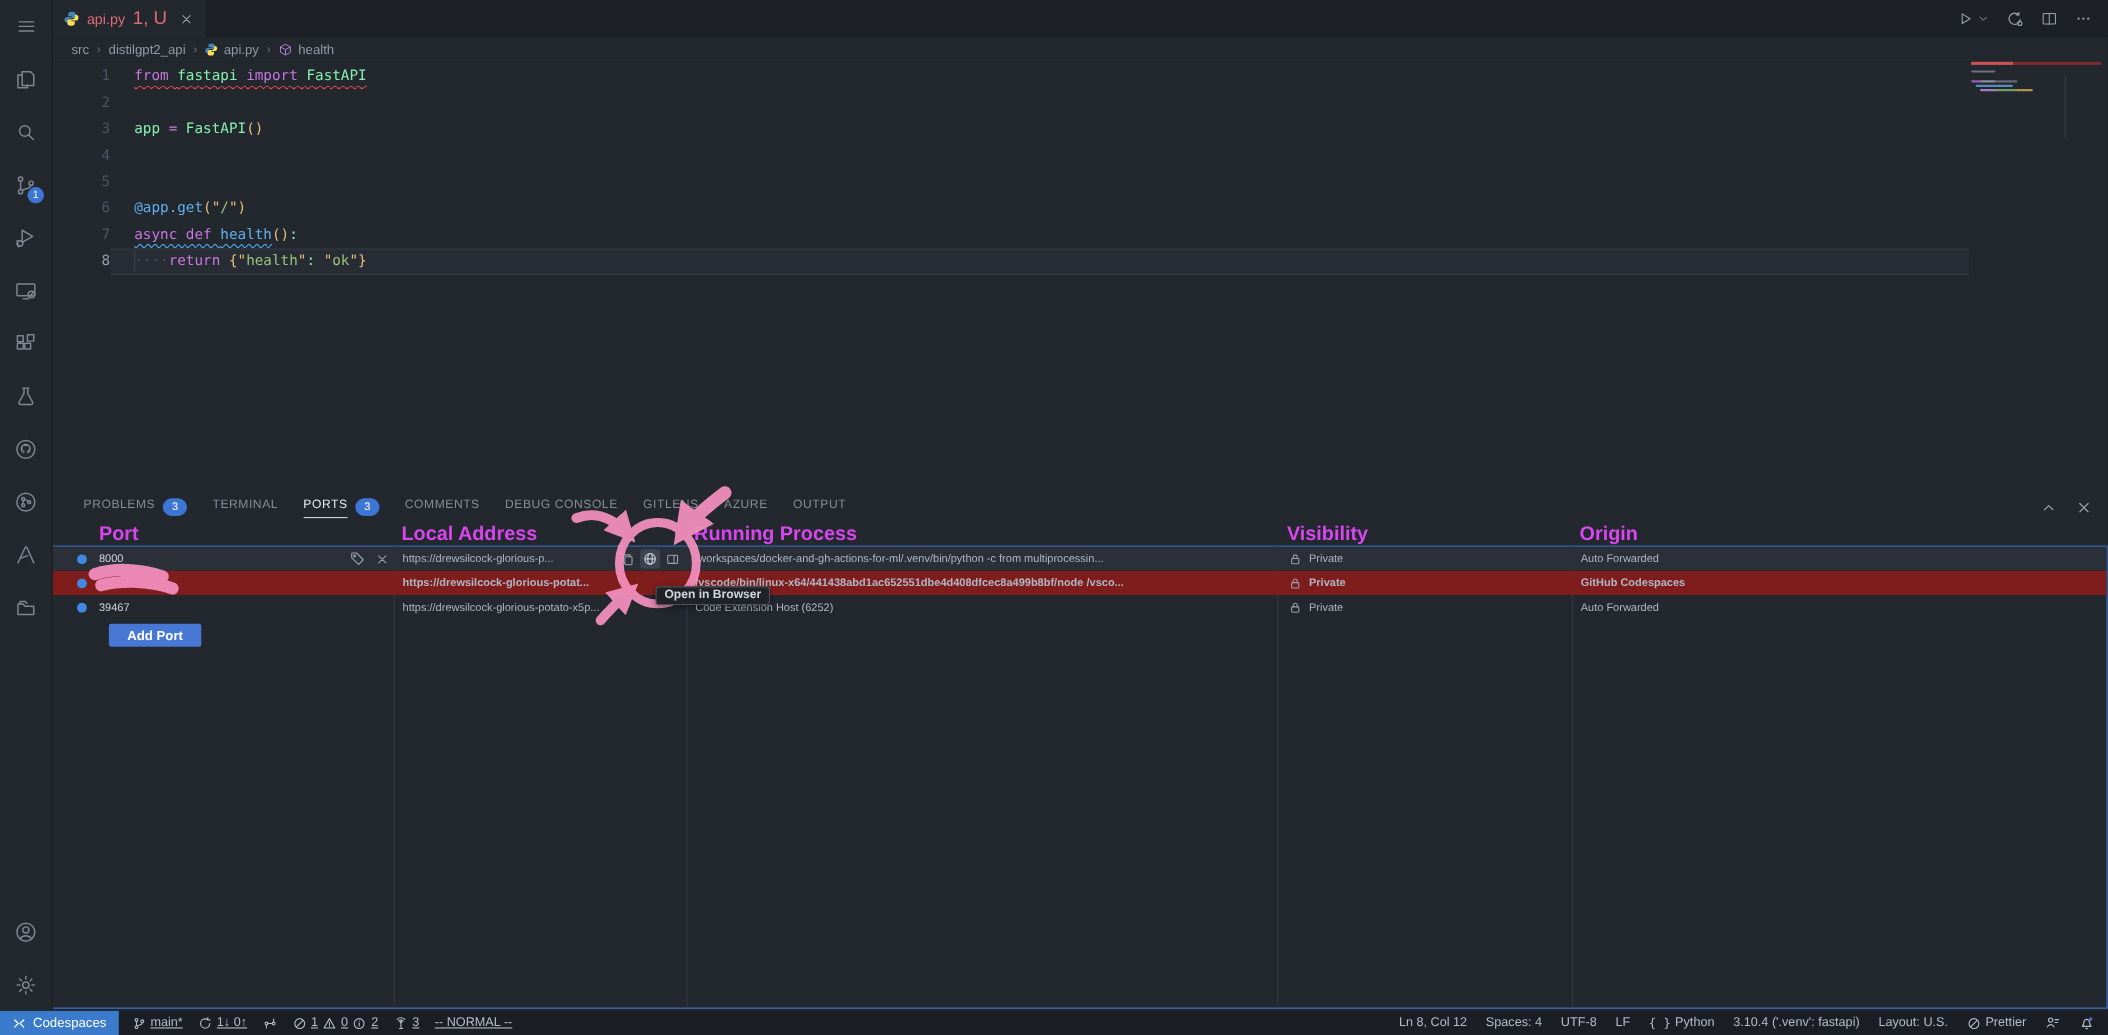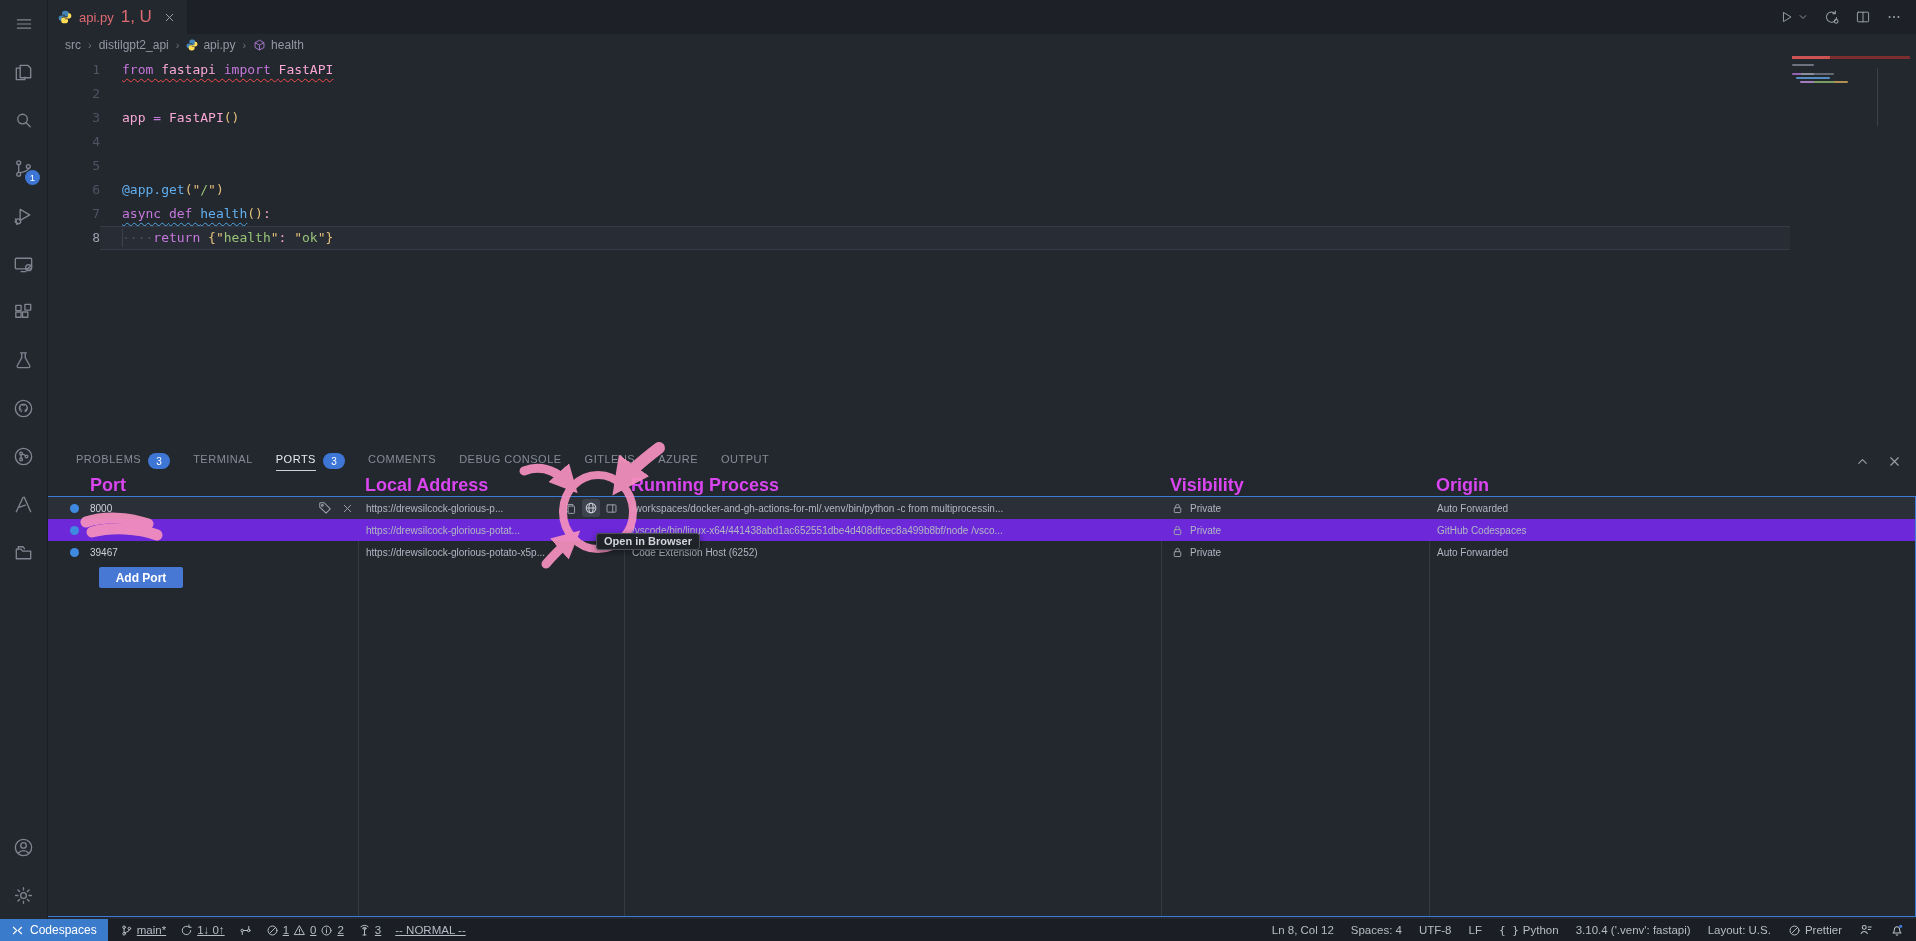--- a/index.html
+++ b/index.html
@@ -35,21 +35,21 @@
   .crumb-sep{color:#6c7380;font-size:11px;}
 
   
   #editor{left:47px;top:56px;right:0;height:392px;background:#23272e;
     font-family:"DejaVu Sans Mono",monospace;font-size:13px;padding-top:2px;z-index:1;}
   .line{position:relative;display:flex;height:24px;line-height:24px;z-index:0;}
   .num{width:53px;text-align:right;color:#4d5565;user-select:none;}
   .line.active .num{color:#98a1b0;}
   .code{margin-left:22px;white-space:pre;}
   .tk{white-space:pre;}
-  .kw{color:#c678dd;} .fg{color:#f9a8d4;} .fn{color:#61afef;} .str{color:#98c379;}
+  .kw{color:#c678dd;} .fg{color:#86efac;} .fn{color:#61afef;} .str{color:#98c379;}
   .brkt{color:#e5c07b;} .ws{color:#4a5160;}
   .sqr{text-decoration:underline wavy #f14c4c 1px;text-underline-offset:4px;}
   .sqb{text-decoration:underline wavy #4fa8e8 1px;text-underline-offset:4px;}
   .line.active::before{content:"";position:absolute;left:53px;right:126px;top:0;bottom:0;
     background:#282d35;border-top:1px solid #343b46;border-bottom:1px solid #343b46;z-index:-1;}
   .guide{position:absolute;left:75px;top:3px;bottom:3px;width:1px;background:#3a4150;}
 
   
   #minimap{left:1790px;top:46px;width:124px;height:74px;z-index:2;}
   .mm-red{position:absolute;left:2px;top:10px;width:118px;height:3px;
@@ -70,21 +70,21 @@
 
   .pgrid{display:grid;grid-template-columns:310px 266px 537px 268px auto;}
   #ports-header{height:22px;align-items:center;font-size:18px;font-weight:700;color:#d946ef;}
   .th{padding-left:8px;}
   .th.port{padding-left:43px;}
   .th.vis{padding-left:10px;}
   #ports-body{position:relative;height:421px;border:1px solid #3d7bd8;box-sizing:border-box;}
   .gridline{position:absolute;top:0;bottom:0;width:1px;background:#343a44;}
   .prow{height:22px;align-items:center;font-size:10px;color:#b0b7c3;position:relative;cursor:pointer;}
   .prow.hov{background:#2a2f38;}
-  .prow.sel{background:#6d28d9;}
+  .prow.sel{background:#7f1d1d;font-weight:bold;}
   .cell{padding-left:8px;display:flex;align-items:center;gap:6px;overflow:hidden;white-space:nowrap;}
   .cell.port{padding-left:22px;gap:11px;color:#ced3da;}
   .cell.vis{padding-left:10px;}
   .dot{width:9px;height:9px;border-radius:50%;background:#3f8ae0;flex:none;}
   .port-actions{position:absolute;left:270px;top:0;height:22px;display:flex;align-items:center;gap:9px;}
   .addr-actions{position:absolute;left:516px;top:0;height:22px;display:flex;align-items:center;gap:5px;}
   .globe-box{background:#3d444f;border-radius:3px;padding:2px;display:flex;}
   .addport-btn{position:absolute;left:51px;top:70px;width:84px;height:21px;background:#4678d4;color:#fff;
     border:none;border-radius:2px;font-size:12px;font-weight:700;font-family:inherit;cursor:pointer;}
 

